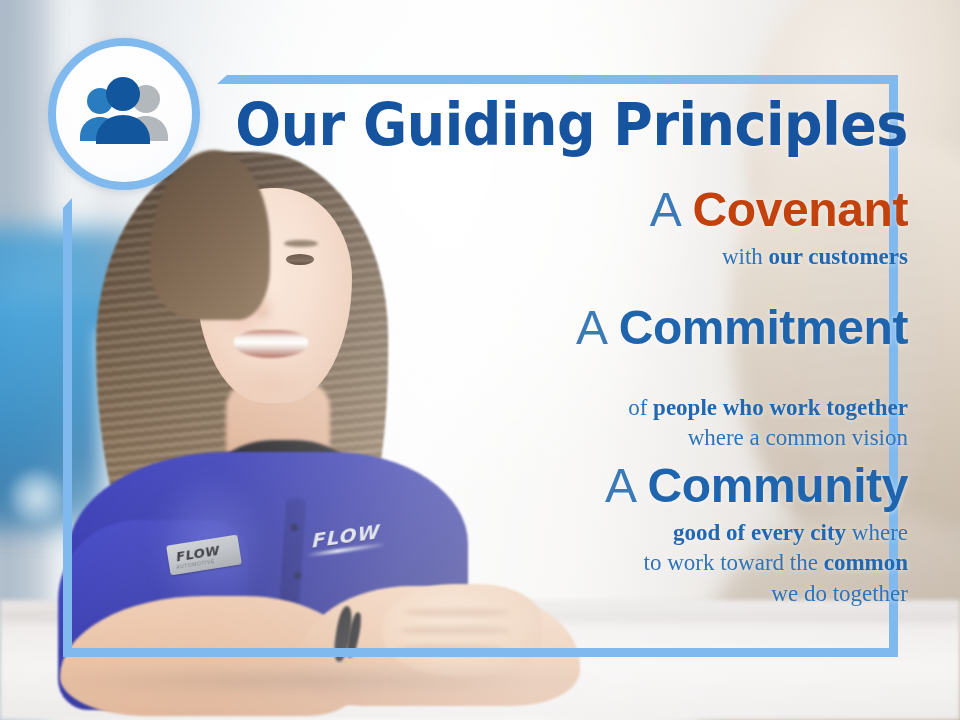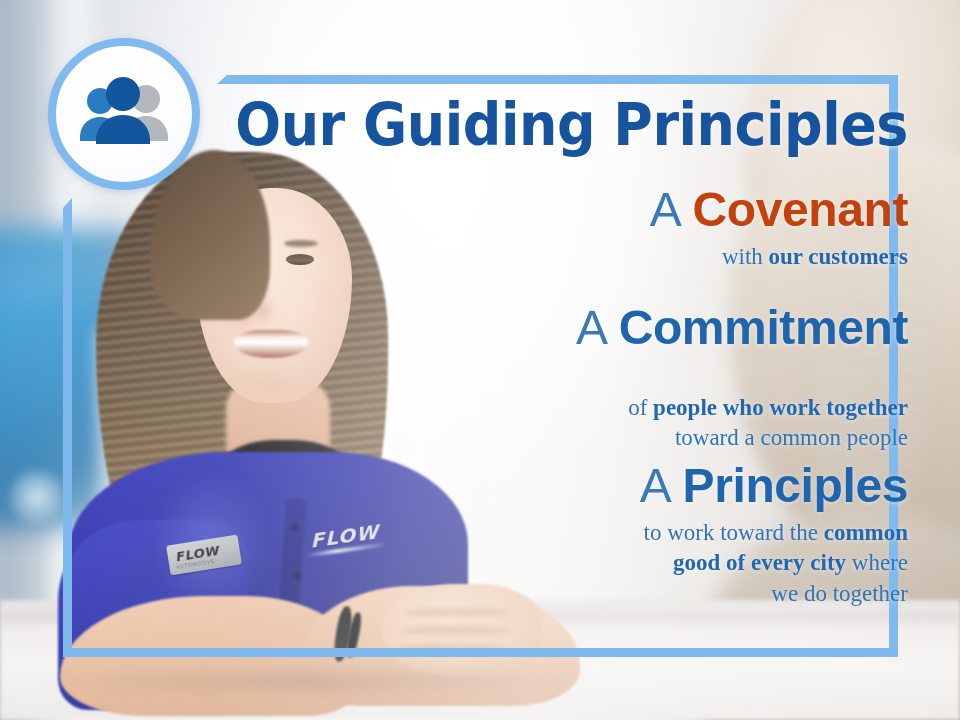--- a/index.html
+++ b/index.html
@@ -521,35 +521,35 @@
   </div>
 
   <div class="principle pr-community">
     <div class="p-title">
       <span class="lead" style="color: rgb(58, 122, 184);">A </span><span class="key" style="color: rgb(31, 101, 173);">Commitment</span>
     </div>
     <div class="p-sub" style="color: rgb(47, 116, 184); margin-top: 40px;">
       <div>
         <span>of </span><b>people who work together</b>
       </div>
-      <div>toward a common people</div>
+      <div>where a common vision</div>
     </div>
   </div>
 
   <div class="principle pr-commitment">
     <div class="p-title">
-      <span class="lead" style="color: rgb(58, 122, 184);">A </span><span class="key" style="color: rgb(31, 101, 173);">Principles</span>
+      <span class="lead" style="color: rgb(58, 122, 184);">A </span><span class="key" style="color: rgb(31, 101, 173);">Community</span>
     </div>
     <div class="p-sub" style="color: rgb(47, 116, 184);">
       <div>
-        <span>to work toward the </span><b>common</b>
+        <b>good of every city</b>
+        <span>where</span>
       </div>
       <div>
-        <b>good of every city</b>
-        <span>where</span>
+        <span>to work toward the </span><b>common</b>
       </div>
       <div>
         <span>we do together</span>
       </div>
     </div>
   </div>
 
 </div>
 
 </body></html>

